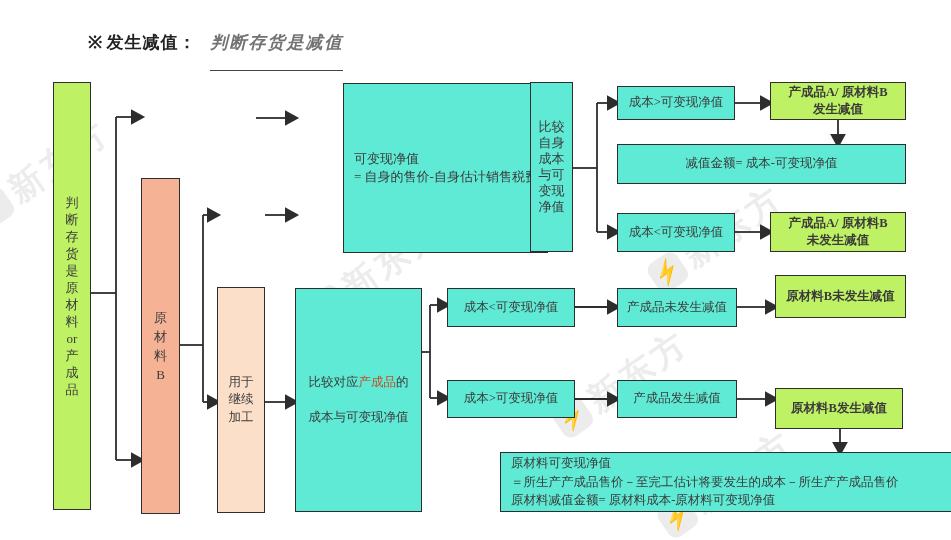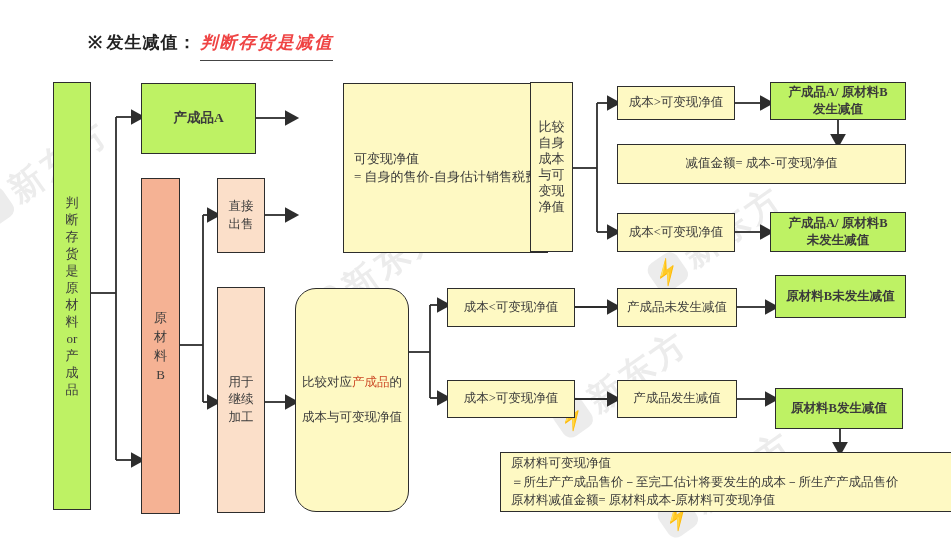--- a/index.html
+++ b/index.html
@@ -4,25 +4,25 @@
 <style>
   html,body{margin:0;padding:0;background:#ffffff;}
   #stage{
     position:relative;width:951px;height:540px;background:#ffffff;overflow:hidden;
     font-family:"Liberation Serif","DejaVu Serif",serif;color:#3b3b3b;
   }
   
   .title{position:absolute;left:88px;top:30px;font-size:17px;white-space:nowrap;}
   .title .marker{font-weight:700;color:#222;}
   .title .label{font-weight:700;color:#222;letter-spacing:1px;}
-  .title .subtitle{font-style:italic;font-weight:600;color:#ef4444;border-bottom:1.5px solid #444;
-    padding-bottom:8px;margin-left:4px;letter-spacing:2px;}
+  .title .subtitle{font-style:italic;font-weight:600;color:#737373;border-bottom:1.5px solid #444;
+    padding-bottom:18px;margin-left:14px;letter-spacing:2px;}
   
   .node{
-    position:absolute;box-sizing:border-box;border:1.7px solid #2d2d2d;background:#fef9c3;
+    position:absolute;box-sizing:border-box;border:1.7px solid #2d2d2d;background:#5eead4;
     display:flex;align-items:center;justify-content:center;text-align:center;
     font-size:12.5px;line-height:1.4;font-weight:500;white-space:pre-line;
   }
   .salmon{background:#bef264;}
   .salmon2{background:#f5b294;}
   .peach{background:#fbdfc9;}
   .bold{font-weight:700;}
   .vtext{line-height:17px;letter-spacing:0;}
   .vtext19{line-height:19px;}
   .leftalign{justify-content:flex-start;text-align:left;padding-left:10px;padding-right:6px;margin-left:48px;}
@@ -125,29 +125,26 @@
 货
 是
 原
 材
 料
 or
 产
 成
 品</div>
 
-  <div class="node salmon bold" style="left:141px;top:83px;width:115px;height:71px;font-size:13.5px;">产成品A</div>
 
   <div class="node salmon2 vtext19" style="left:141px;top:178px;width:39px;height:336px;font-size:13px;">原
 材
 料
 B</div>
 
-  <div class="node peach" style="left:217px;top:178px;width:48px;height:75px;">直接
-出售</div>
 
   <div class="node peach" style="left:217px;top:287px;width:48px;height:226px;">用于
 继续
 加工</div>
 
   <div class="node leftalign" style="left:295px;top:83px;width:205px;height:170px;font-size:13px;">可变现净值
 = 自身的售价-自身估计销售税费</div>
 
   <div class="node" style="left:530px;top:82px;width:43px;height:170px;font-size:13px;line-height:16px;">比较
 自身
@@ -161,21 +158,21 @@
   <div class="node salmon bold" style="left:770px;top:82px;width:136px;height:38px;line-height:1.35;">产成品A/ 原材料B
 发生减值</div>
 
   <div class="node" style="left:617px;top:144px;width:289px;height:40px;">减值金额= 成本-可变现净值</div>
 
   <div class="node" style="left:617px;top:213px;width:118px;height:39px;">成本&lt;可变现净值</div>
 
   <div class="node salmon bold" style="left:770px;top:212px;width:136px;height:40px;line-height:1.35;">产成品A/ 原材料B
 未发生减值</div>
 
-  <div class="node" style="left:295px;top:288px;width:114px;height:224px;font-size:12.5px;padding:0 3px;border-radius:21px;">
+  <div class="node" style="left:295px;top:288px;width:127px;height:224px;font-size:12.5px;padding:0 3px;">
     <div>
       <span class="big2-line"><span>比较对应</span><span class="red">产成品</span><span>的</span></span>
       <span class="big2-line">成本与可变现净值</span>
     </div>
   </div>
 
   <div class="node" style="left:447px;top:288px;width:128px;height:39px;">成本&lt;可变现净值</div>
 
   <div class="node" style="left:617px;top:288px;width:120px;height:39px;">产成品未发生减值</div>
 

